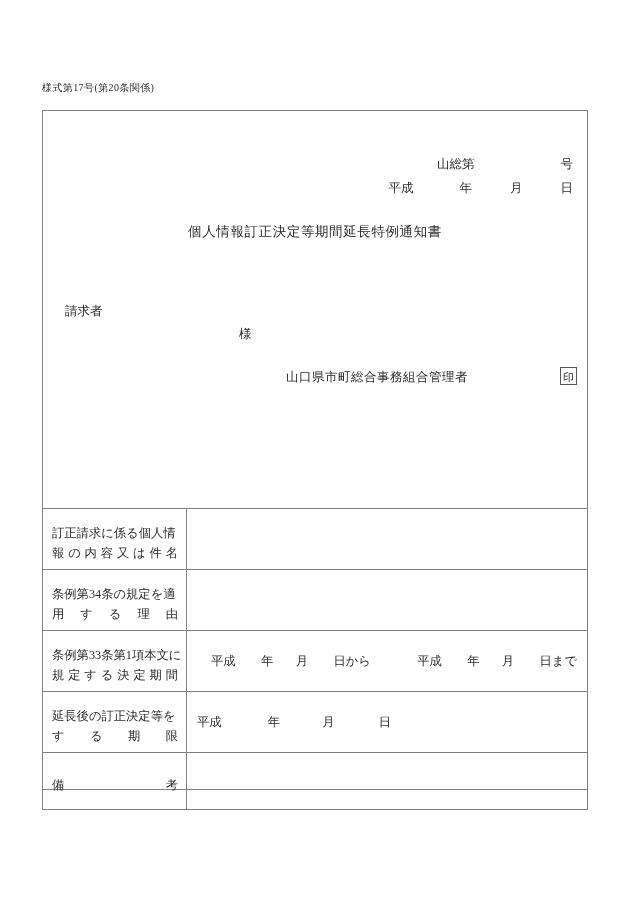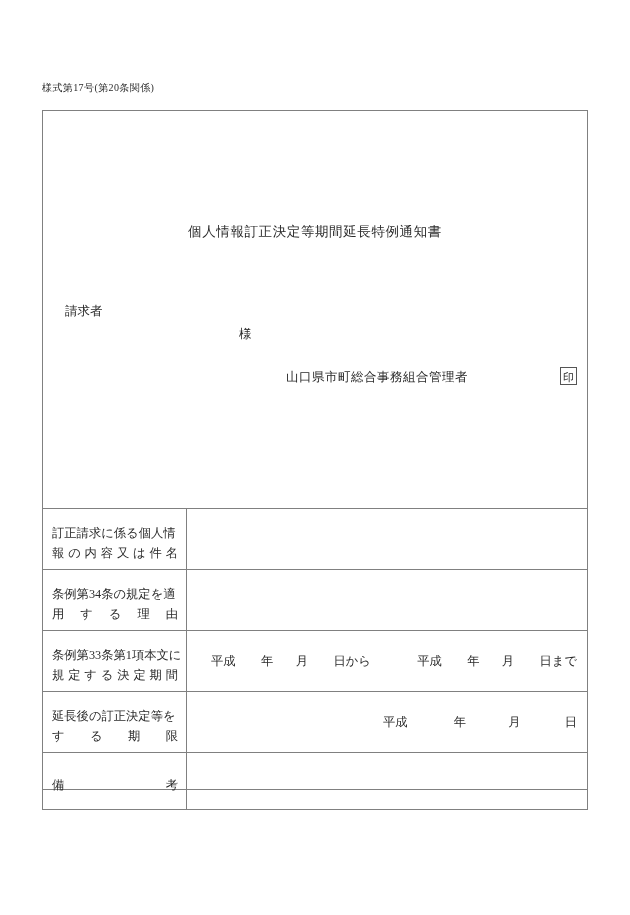--- a/index.html
+++ b/index.html
@@ -171,34 +171,50 @@
     align-items: center;
     white-space: nowrap;
     padding-left: 14px;
   }
   .period-line .g1 { display: inline-block; width: 34px; }
   .period-line .g2 { display: inline-block; width: 30px; }
   .period-line .g3 { display: inline-block; width: 34px; }
   .period-line .g-mid { display: inline-block; width: 62px; }
 
   .deadline-line {
-    text-align: right;
+    text-align: left;
     white-space: nowrap;
   }
   .deadline-line .d1 { display: inline-block; width: 40px; }
   .deadline-line .d2 { display: inline-block; width: 36px; }
   .deadline-line .d3 { display: inline-block; width: 38px; }
 </style>
 </head>
 <body>
 
 <div class="form-number">様式第17号(第20条関係)</div>
 
 <div class="sheet">
 
+  <div class="doc-meta">
+    <div class="meta-line">
+      <span class="lbl">山総第</span>
+      <span class="gap-xl"></span>
+      <span>号</span>
+    </div>
+    <div class="meta-line">
+      <span>平成</span>
+      <span class="gap-lg"></span>
+      <span>年</span>
+      <span class="gap-md"></span>
+      <span>月</span>
+      <span class="gap-md"></span>
+      <span>日</span>
+    </div>
+  </div>
 
   <div class="doc-title">個人情報訂正決定等期間延長特例通知書</div>
 
   <div class="addressee">請求者</div>
   <div class="addressee-honorific">様</div>
 
   <div class="issuer-row">
     <div class="issuer-name">山口県市町総合事務組合管理者</div>
     <div class="seal-box">印</div>
   </div>

